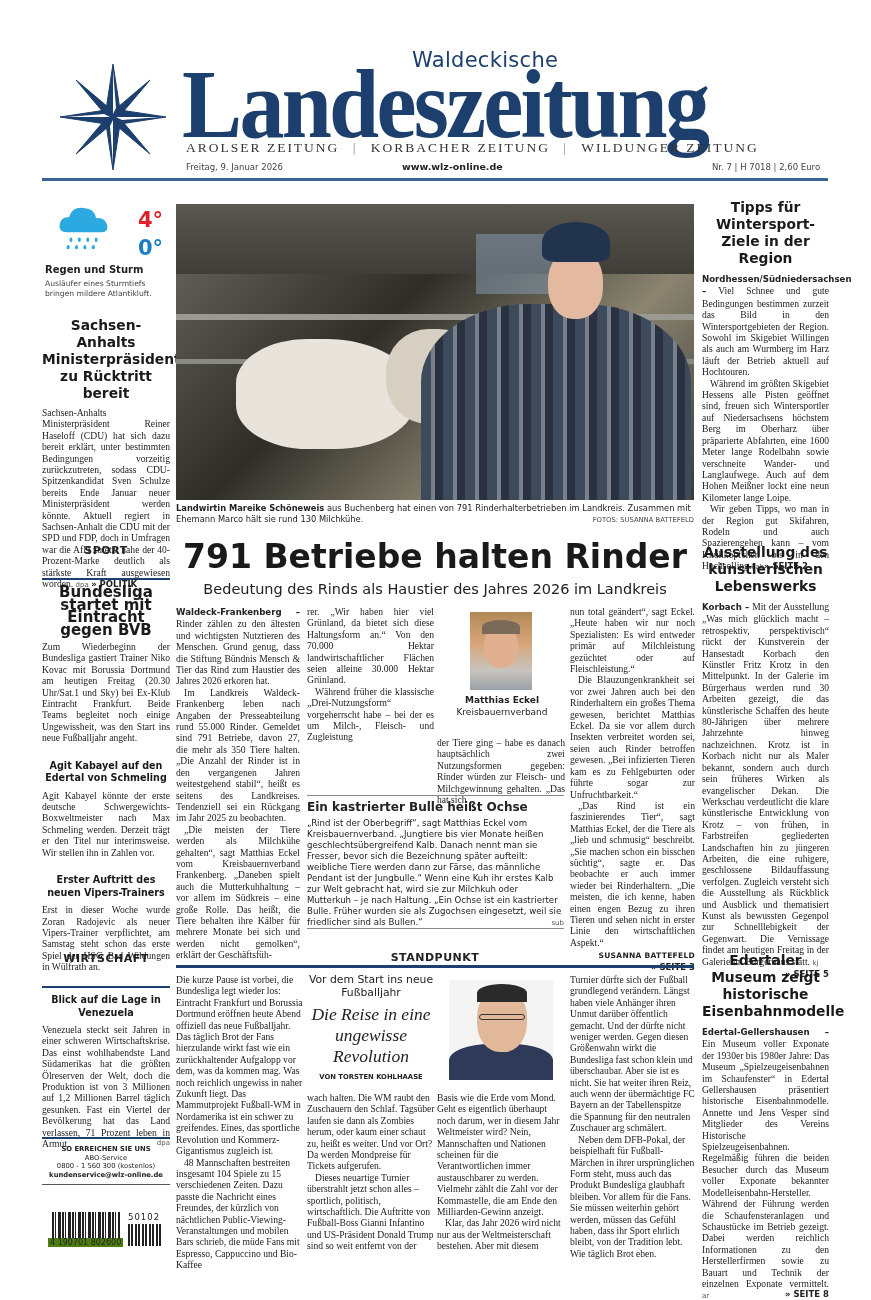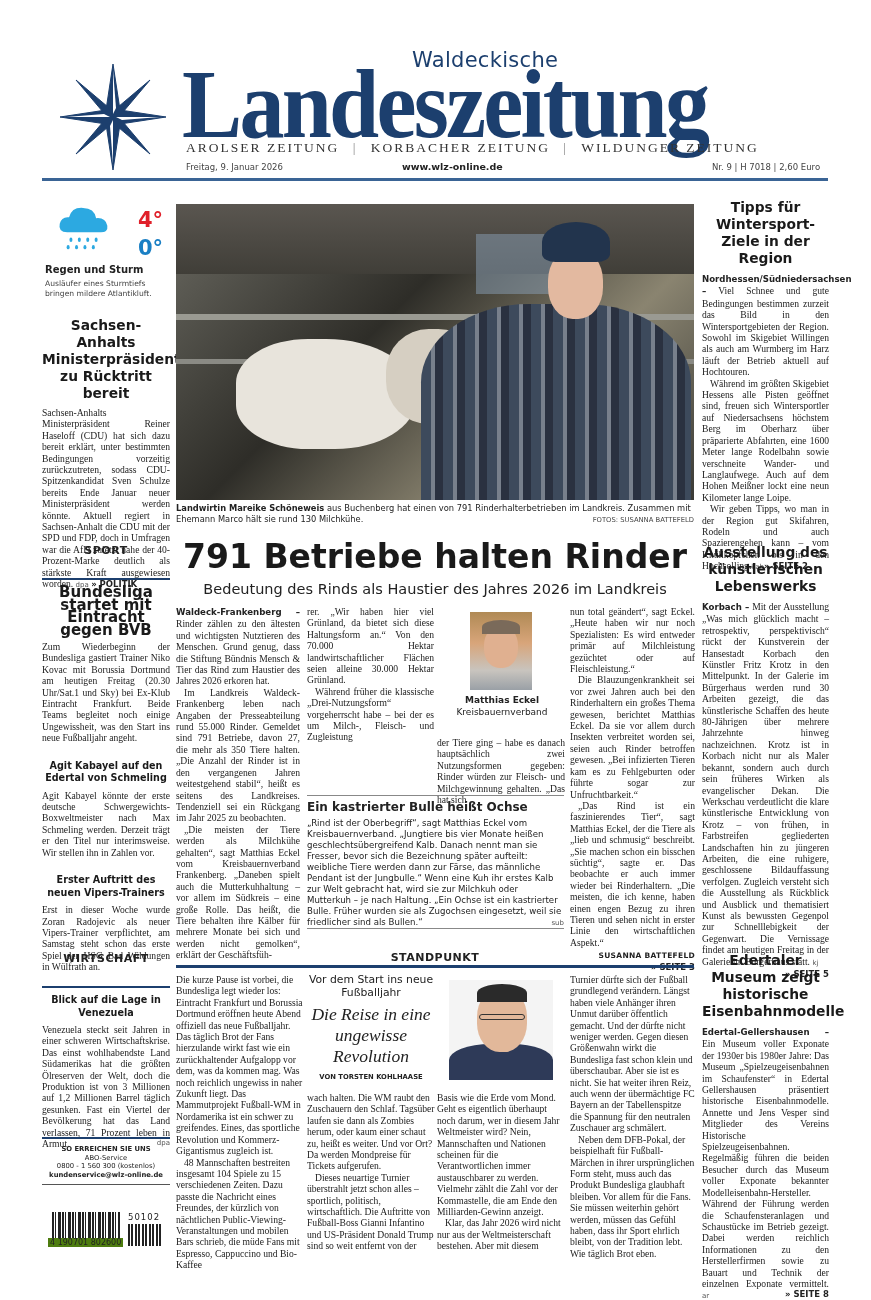--- a/index.html
+++ b/index.html
@@ -47,21 +47,21 @@
 <div class="abs serif" style="left:186px;top:140px;font-size:13.5px;letter-spacing:2px;color:#333;white-space:nowrap">
   <span>AROLSER ZEITUNG</span>
   <span style="margin:0 8px;color:#888">|</span>
   <span>KORBACHER ZEITUNG</span>
   <span style="margin:0 8px;color:#888">|</span>
   <span>WILDUNGER ZEITUNG</span>
 </div>
 <div class="abs sans" style="left:186px;top:162px;font-size:8.5px;color:#444">Freitag, 9. Januar 2026</div>
 <div class="abs sans" style="left:402px;top:161px;font-size:9.5px;font-weight:bold;color:#222">www.wlz-online.de</div>
 <div class="abs sans" style="left:712px;top:162px;font-size:8.5px;color:#444;white-space:nowrap">
-  <span>Nr. 9</span> | <span>H 7018</span> | <span>2,60 Euro</span>
+  <span>Nr. 7</span> | <span>H 7018</span> | <span>2,60 Euro</span>
 </div>
 <div class="abs" style="left:42px;top:178px;width:786px;height:3px;background:#3a6495"></div>
 
 <div class="abs" style="left:42px;top:200px;width:130px;height:105px">
   <svg class="abs" viewBox="0 0 60 55" width="56" height="52" style="left:14px;top:2px">
     <path d="M12 32 Q2 32 4 23 Q6 15 14 16 Q17 5 29 6 Q41 6 43 17 Q53 16 55 25 Q56 33 46 32 Z" fill="#2ca9e1"></path>
     <g fill="#2ca9e1">
         <ellipse cx="16" cy="40" rx="1.6" ry="2.4"></ellipse>
         <ellipse cx="25" cy="40" rx="1.6" ry="2.4"></ellipse>
         <ellipse cx="34" cy="40" rx="1.6" ry="2.4"></ellipse>

